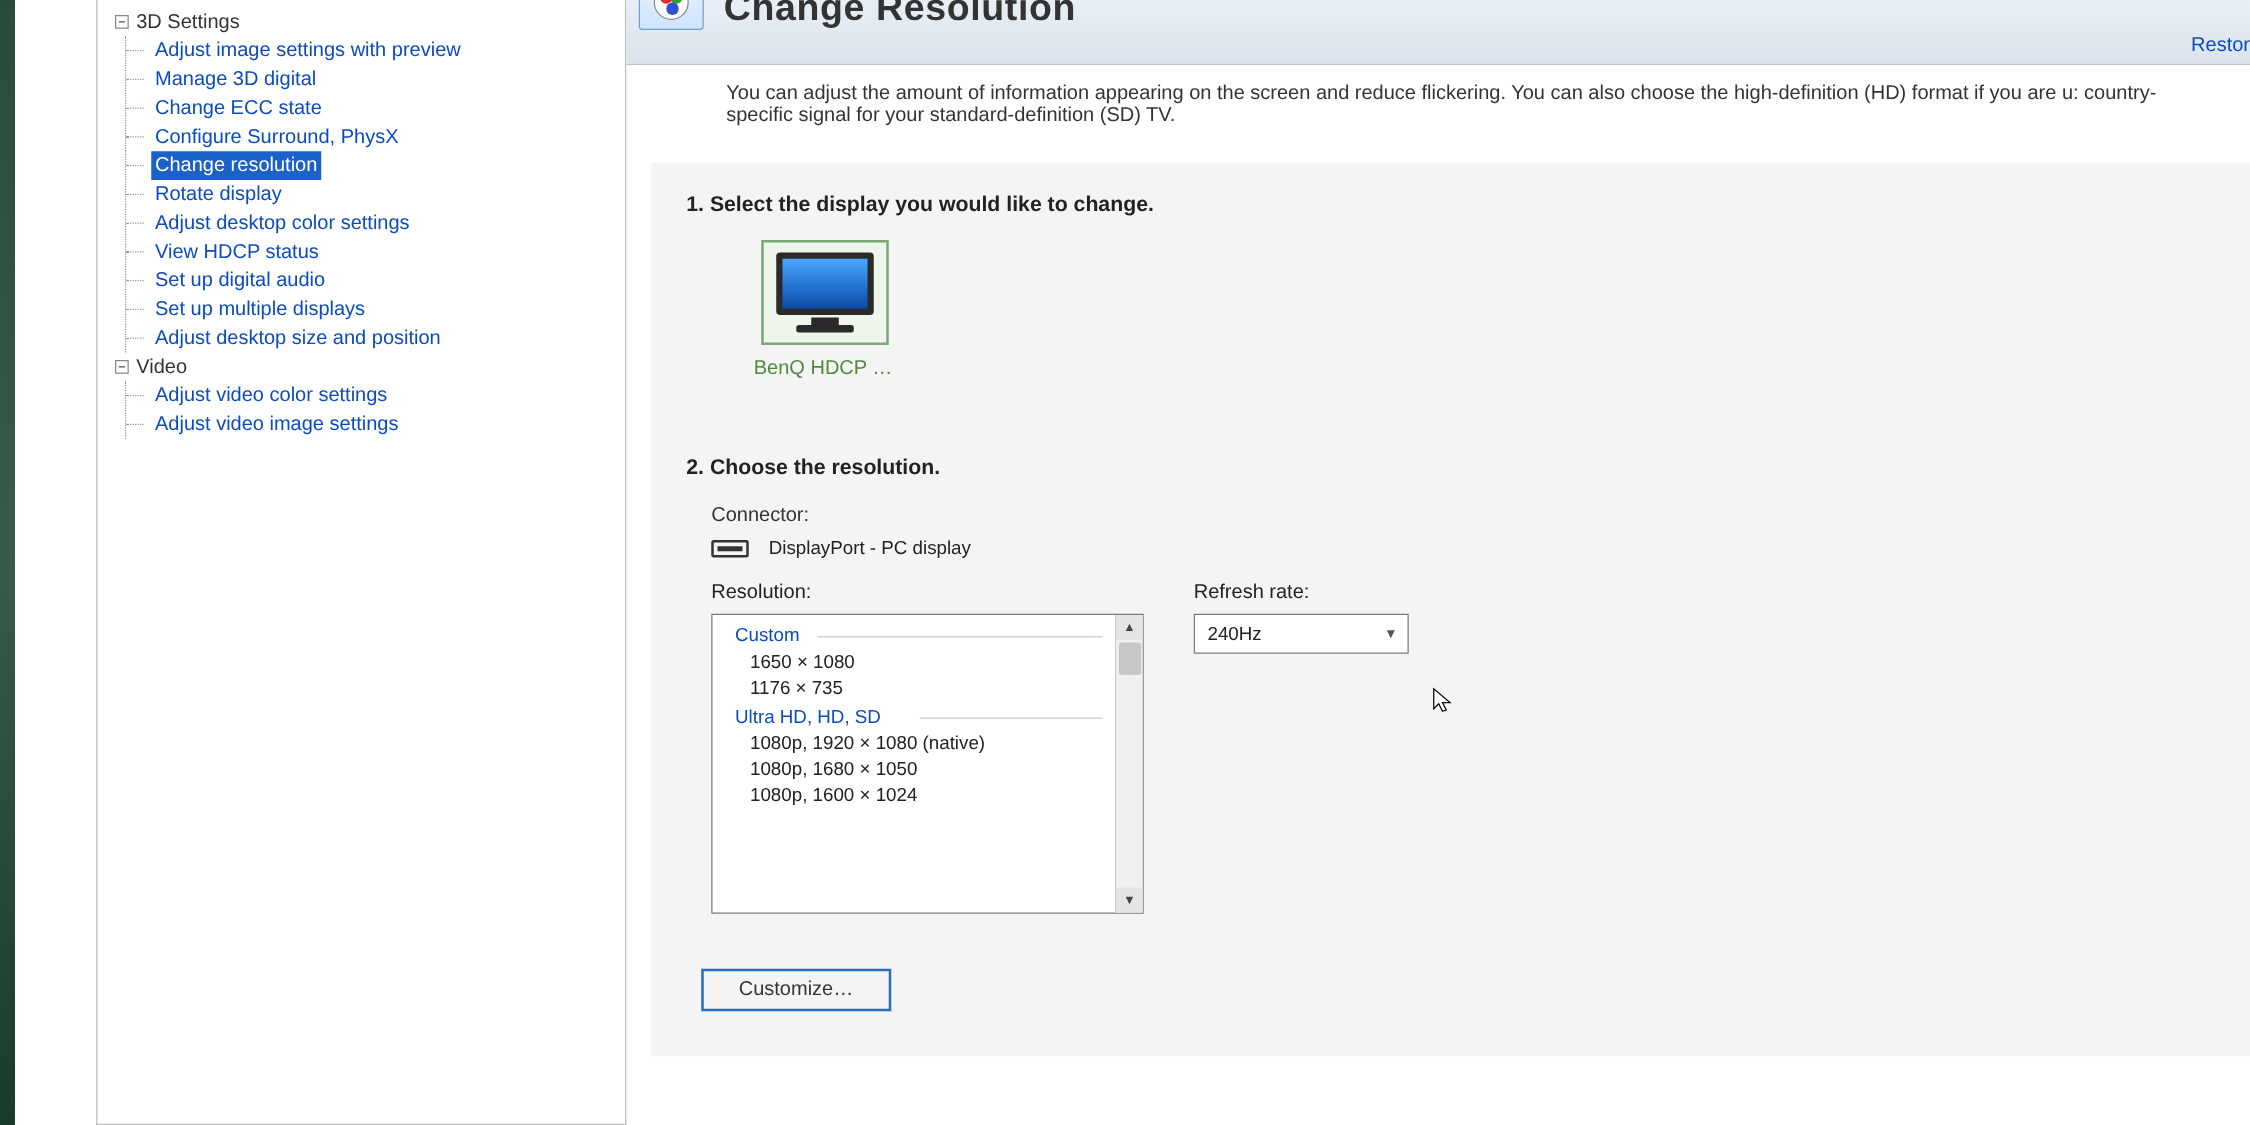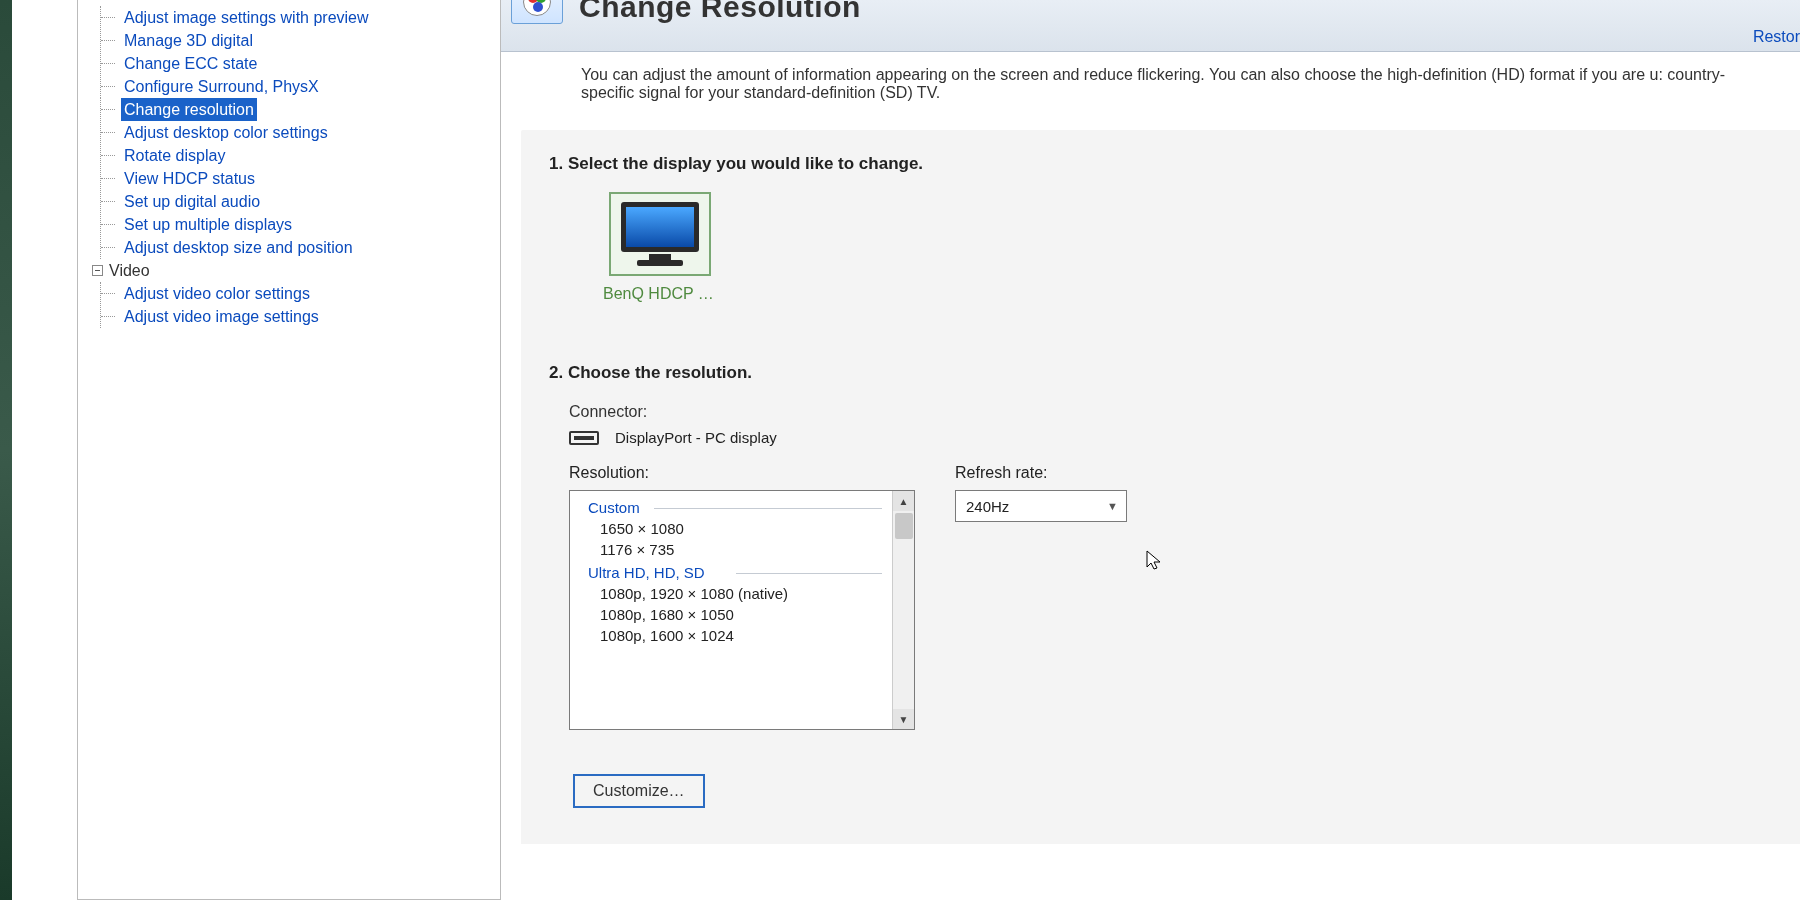--- a/index.html
+++ b/index.html
@@ -274,56 +274,60 @@
   justify-content: space-between;
   padding: 0 8px 0 10px;
   font-size: 15px;
   cursor: pointer;
 }
 .dropdown .chev {
   font-size: 11px;
   color: #555;
 }
 .customize-btn {
-  margin: 44px 0 0 24px;
+  margin: 44px 0 0 12px;
   border: 2px solid #2a6bc2;
   background: #f4f4f4;
-  padding: 6px 18px;
+  padding: 6px 28px;
   font-size: 16px;
   color: #333;
   cursor: pointer;
 }
 .cursor {
   position: absolute;
   left: 644px; top: 549px;
   pointer-events: none;
 }
 </style>
 </head>
 <body>
 
 <div class="desktop-strip"></div>
 <div class="container">
 
   <div class="sidebar">
     <div class="tree">
       <ul>
         <li class="tree-node">
+          <div class="node-row">
+            <span class="toggle-box minus"></span>
+            <span class="node-label">3D Settings</span>
+          </div>
           <ul class="tree-children">
             <li class="tree-leaf"><a>Adjust image settings with preview</a></li>
             <li class="tree-leaf"><a>Manage 3D digital</a></li>
             <li class="tree-leaf"><a>Change ECC state</a></li>
             <li class="tree-leaf"><a>Configure Surround, PhysX</a></li>
           </ul>
         </li>
         <li class="tree-node">
           <ul class="tree-children">
             <li class="tree-leaf"><a class="selected">Change resolution</a></li>
+            <li class="tree-leaf"><a>Rotate display</a></li>
             <li class="tree-leaf"><a>Adjust desktop color settings</a></li>
-            <li class="tree-leaf"><a>Rotate display</a></li>
             <li class="tree-leaf"><a>View HDCP status</a></li>
             <li class="tree-leaf"><a>Set up digital audio</a></li>
             <li class="tree-leaf"><a>Set up multiple displays</a></li>
             <li class="tree-leaf"><a>Adjust desktop size and position</a></li>
           </ul>
         </li>
         <li class="tree-node">
           <div class="node-row">
             <span class="toggle-box minus"></span>
             <span class="node-label">Video</span>

